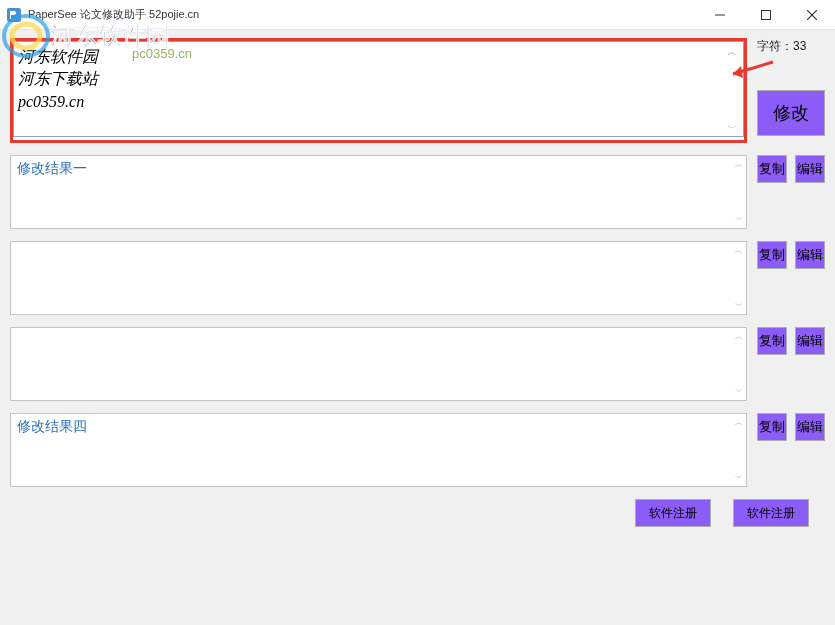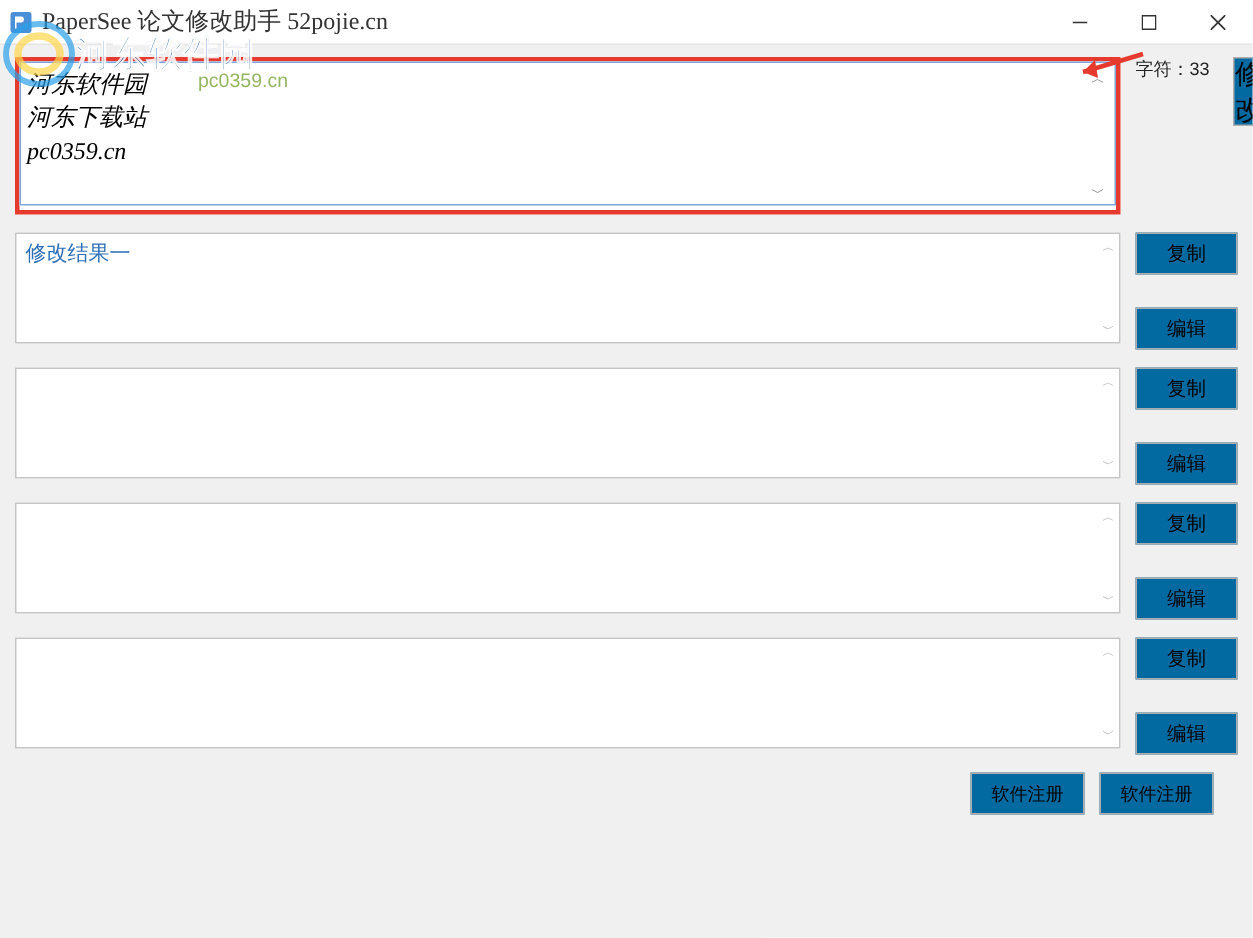--- a/index.html
+++ b/index.html
@@ -20,23 +20,22 @@
   align-items: center;
   padding-left: 6px;
 }
 .titlebar .app-icon {
   width: 16px;
   height: 16px;
   margin-right: 6px;
 }
 .titlebar .title {
   flex: 1;
-  font-size: 16px;
+  font-size: 11px;
   color: #333;
-  font-family: Liberation Serif, serif;
 }
 .titlebar .winbtn {
   width: 46px;
   height: 30px;
   display: flex;
   align-items: center;
   justify-content: center;
   color: #333;
 }
 .titlebar .winbtn svg { width: 10px; height: 10px; }
@@ -87,37 +86,37 @@
   align-items: center;
   color: #888;
   font-size: 9px;
   pointer-events: none;
 }
 .scroll-arrows.top { top: 5px; }
 .scroll-arrows.bot { bottom: 5px; }
 .right-col {
   width: 68px;
   display: flex;
-  flex-direction: row;
+  flex-direction: column;
   gap: 8px;
 }
 .char-count {
   font-size: 12px;
   color: #222;
   white-space: nowrap;
   text-align: left;
   height: 18px;
 }
 .arrow-annot {
   position: relative;
   height: 18px;
 }
 .arrow-annot svg { position: absolute; right: 50px; top: -4px; }
 .btn {
-  background: #0369a1;
+  background: #8b5cf6;
   border: 1px solid #adadad;
   font-size: 12px;
   text-align: center;
   cursor: pointer;
   display: flex;
   align-items: center;
   justify-content: center;
   font-family: "Microsoft YaHei", SimSun, sans-serif;
 }
 .btn-modify {
@@ -156,27 +155,26 @@
 .result-scroll-down {
   position: absolute;
   right: 3px;
   bottom: 3px;
   color: #aaa;
   font-size: 8px;
 }
 .result-btns {
   width: 68px;
   display: flex;
-  flex-direction: column;
+  gap: 8px;
+}
+.footer {
+  display: flex;
+  justify-content: flex-end;
   gap: 22px;
-}
-.footer {
-  display: flex;
-  justify-content: flex-end;
-  gap: 10px;
   padding-right: 16px;
 }
 .btn-footer {
   height: 28px;
   width: 76px;
   font-size: 12px;
 }
 </style>
 </head>
 <body>
@@ -269,20 +267,21 @@
       <div class="result-scroll-down">﹀</div>
     </div>
     <div class="result-btns">
       <button class="btn btn-small">复制</button>
       <button class="btn btn-small">编辑</button>
     </div>
   </div>
 
   <div class="result-row">
     <div class="result-box">
+      <div class="result-title">修改结果四</div>
       <div class="result-scroll-up">︿</div>
       <div class="result-scroll-down">﹀</div>
     </div>
     <div class="result-btns">
       <button class="btn btn-small">复制</button>
       <button class="btn btn-small">编辑</button>
     </div>
   </div>
 
   <div class="footer">

